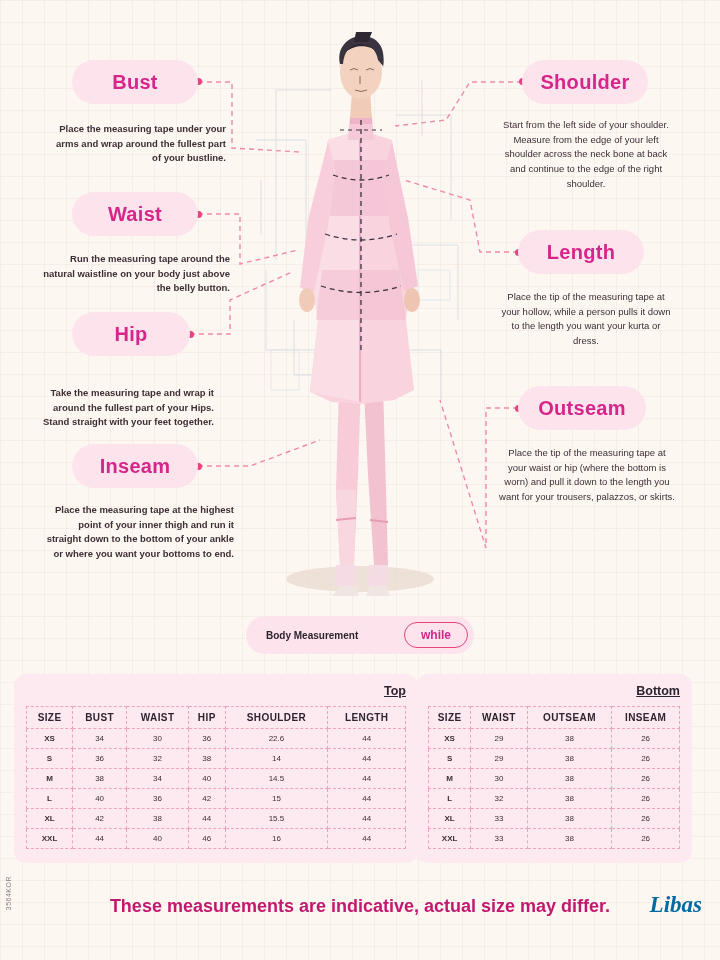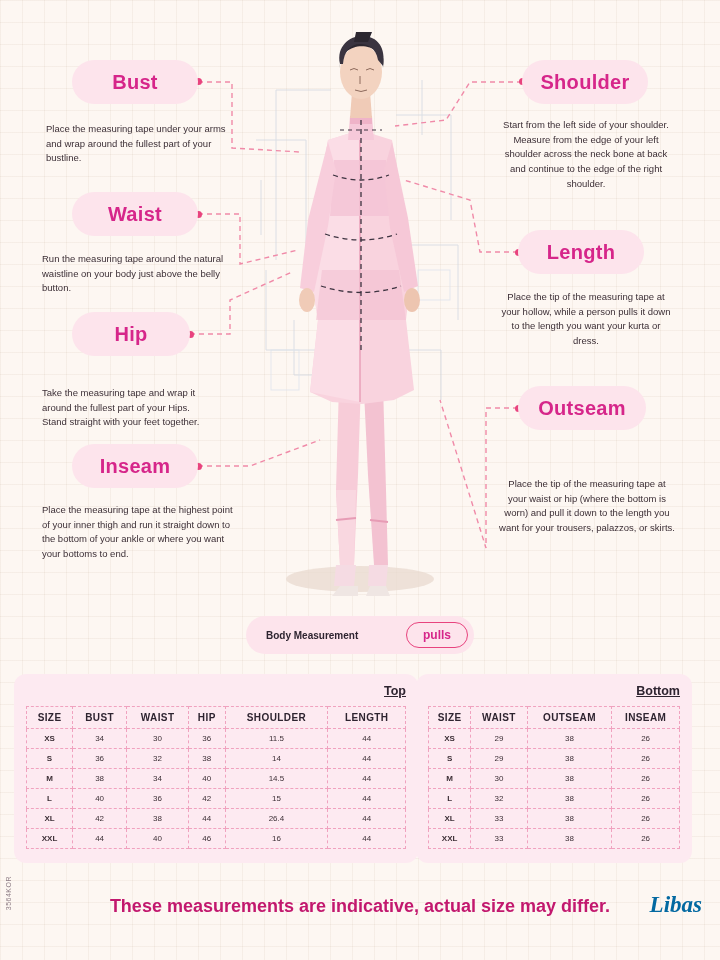--- a/index.html
+++ b/index.html
@@ -46,21 +46,21 @@
   }
   .pill.big { font-size: 20px; }
 
   
   .blurb {
     position: absolute;
     font-size: 9.5px;
     line-height: 1.55;
     color: #3c2f36;
   }
-  .blurb.left  { text-align: left; }
+  .blurb.left  { text-align: right; font-weight: bold; }
   .blurb.right { text-align: center; }
 
   
   .conn {
     position: absolute;
     border-color: #f08aa8;
   }
   .dot {
     position: absolute;
     width: 7px;
@@ -309,25 +309,25 @@
   <div class="pill big" style="left:72px;top:444px;width:126px;height:44px;">Inseam</div>
   <div class="blurb left" style="left:42px;top:503px;width:192px;">Place the measuring tape at the highest point of your inner thigh and run it straight down to the bottom of your ankle or where you want your bottoms to end.</div>
 
   <div class="pill big" style="left:522px;top:60px;width:126px;height:44px;">Shoulder</div>
   <div class="blurb right" style="left:498px;top:118px;width:176px;">Start from the left side of your shoulder. Measure from the edge of your left shoulder across the neck bone at back and continue to the edge of the right shoulder.</div>
 
   <div class="pill big" style="left:518px;top:230px;width:126px;height:44px;">Length</div>
   <div class="blurb right" style="left:500px;top:290px;width:172px;">Place the tip of the measuring tape at your hollow, while a person pulls it down to the length you want your kurta or dress.</div>
 
   <div class="pill big" style="left:518px;top:386px;width:128px;height:44px;">Outseam</div>
-  <div class="blurb right" style="left:498px;top:446px;width:178px;margin-top:31px;">Place the tip of the measuring tape at your waist or hip (where the bottom is worn) and pull it down to the length you want for your trousers, palazzos, or skirts.</div>
+  <div class="blurb right" style="left:498px;top:446px;width:178px;">Place the tip of the measuring tape at your waist or hip (where the bottom is worn) and pull it down to the length you want for your trousers, palazzos, or skirts.</div>
 
   <div class="bm-bar">
     <span class="bm-label">Body Measurement</span>
-    <span class="bm-unit">pulls</span>
+    <span class="bm-unit">while</span>
   </div>
 
   <div class="table-card" style="left:14px;top:674px;width:404px;">
     <div class="table-title">Top</div>
     <table>
       <thead>
         <tr>
           <th>SIZE</th>
           <th>BUST</th>
           <th>WAIST</th>
@@ -335,21 +335,21 @@
           <th>SHOULDER</th>
           <th>LENGTH</th>
         </tr>
       </thead>
       <tbody>
         <tr>
           <td>XS</td>
           <td>34</td>
           <td>30</td>
           <td>36</td>
-          <td>11.5</td>
+          <td>22.6</td>
           <td>44</td>
         </tr>
         <tr>
           <td>S</td>
           <td>36</td>
           <td>32</td>
           <td>38</td>
           <td>14</td>
           <td>44</td>
         </tr>
@@ -367,21 +367,21 @@
           <td>36</td>
           <td>42</td>
           <td>15</td>
           <td>44</td>
         </tr>
         <tr>
           <td>XL</td>
           <td>42</td>
           <td>38</td>
           <td>44</td>
-          <td>26.4</td>
+          <td>15.5</td>
           <td>44</td>
         </tr>
         <tr>
           <td>XXL</td>
           <td>44</td>
           <td>40</td>
           <td>46</td>
           <td>16</td>
           <td>44</td>
         </tr>

